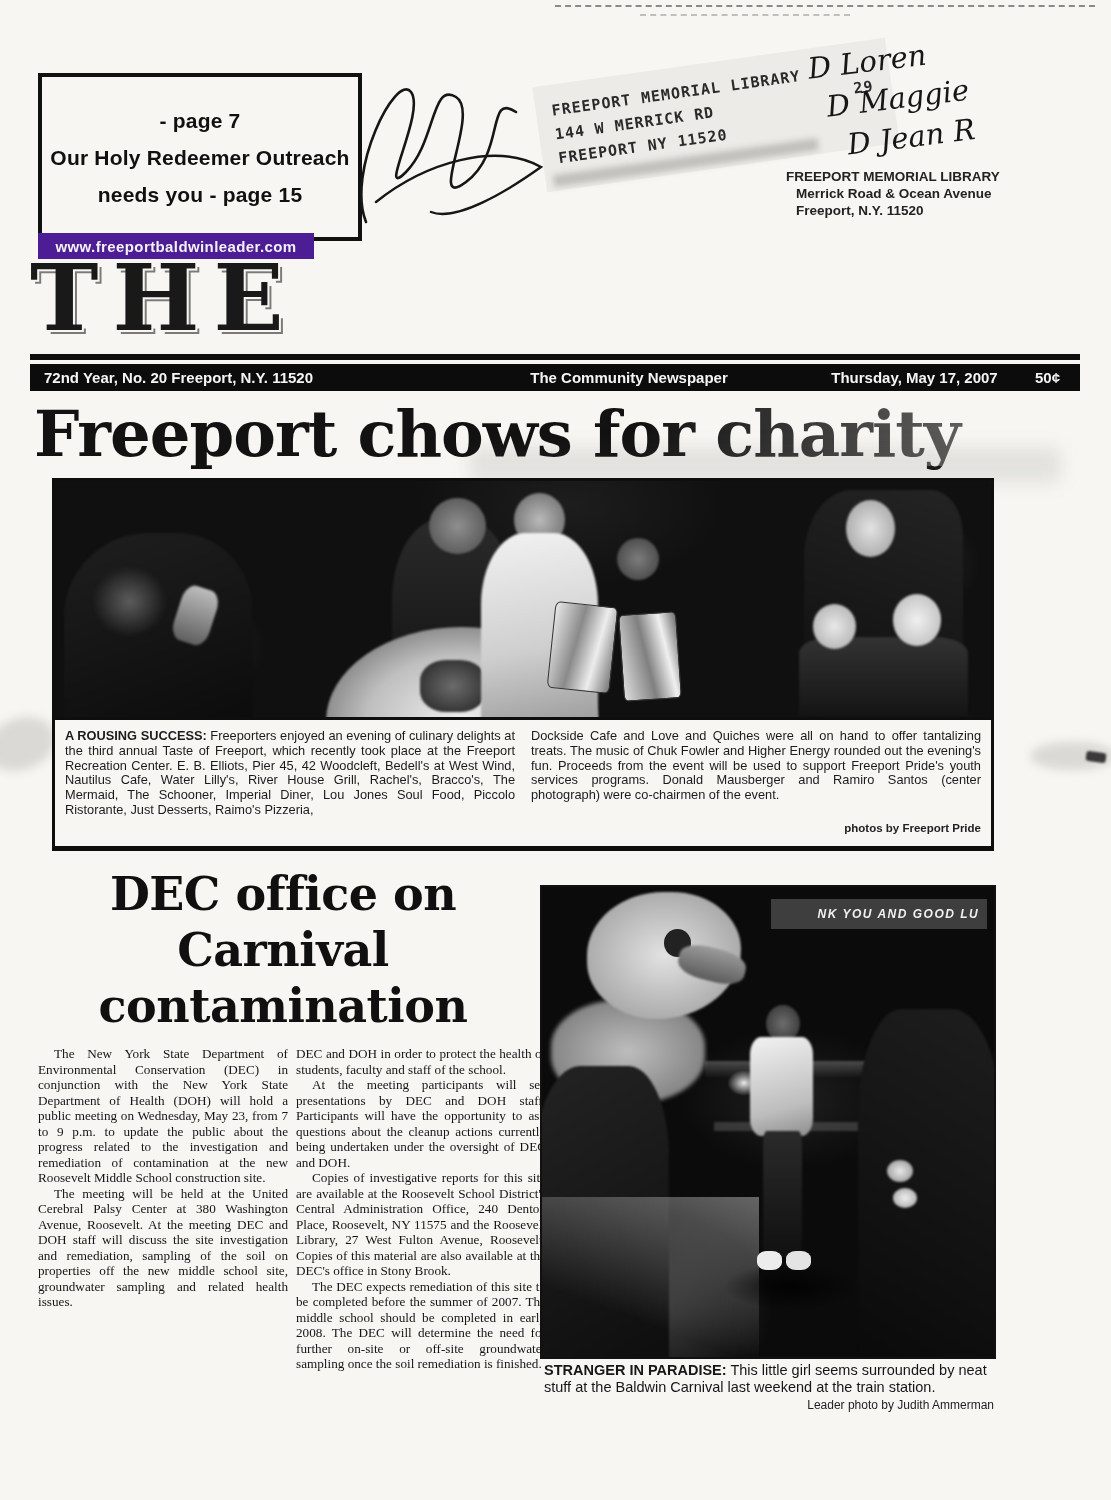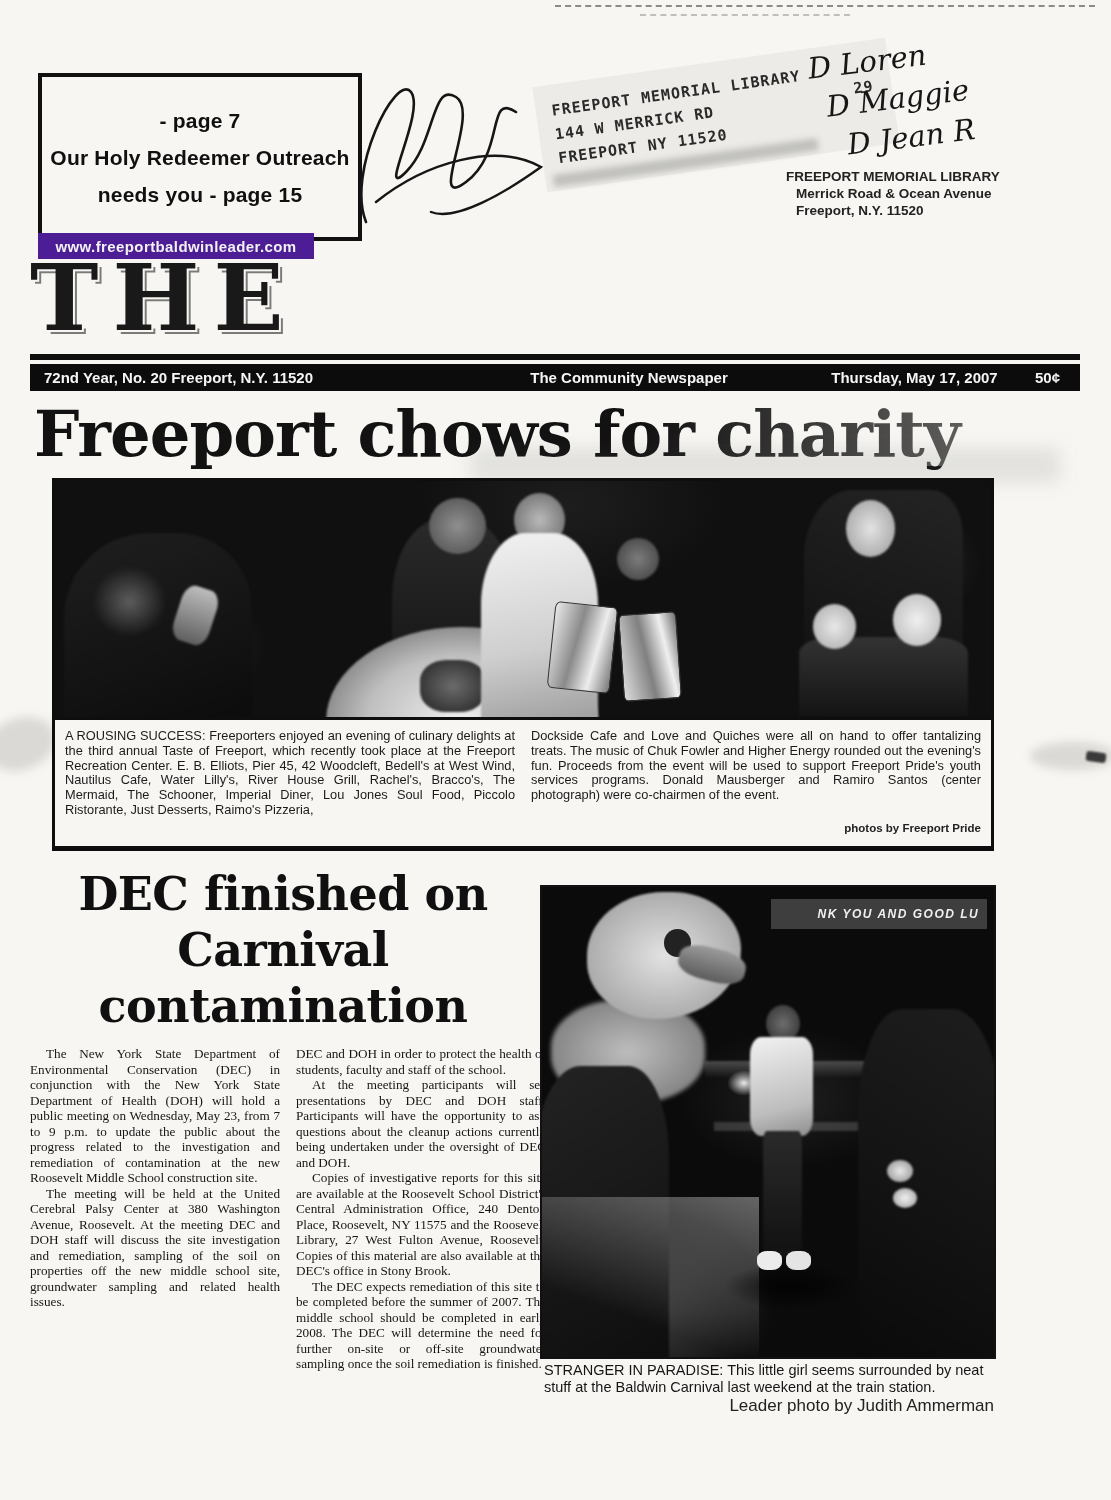--- a/index.html
+++ b/index.html
@@ -113,32 +113,32 @@
   .p-tod1{left:81%; top:52%; width:4.6%; height:19%; border-radius:50%;
     background:radial-gradient(#e8e8e8,#a8a8a8);}
   .p-tod2{left:89.5%; top:48%; width:5.2%; height:22%; border-radius:50%;
     background:radial-gradient(#f0f0f0,#b5b5b5);}
   .p-tod-body{left:79.5%; top:66%; width:18%; height:34%;
     background:linear-gradient(#333 , #141414); border-radius:20% 20% 0 0;}
 
   
   .lead-captions{display:flex; gap:16px; padding:9px 10px 10px; background:#f7f6f2;}
   .capcol{flex:1; font-size:12.8px; line-height:14.8px; text-align:justify; color:#1b1b1b;}
-  .caplead{font-weight:normal;}
+  .caplead{font-weight:bold;}
   .photo-credit{text-align:right; font-size:11.5px; font-weight:bold; margin-top:18px; color:#222;}
 
   
   .dec-headline{left:28px; top:866px; width:510px; text-align:center;
     font-family:"DejaVu Serif", serif; font-weight:bold; font-size:46px; line-height:56px;
     color:#101010; letter-spacing:-.5px;}
   .dec-col{width:250px; font-family:"Liberation Serif", serif; font-size:13.2px; line-height:15.5px;
     text-align:justify; color:#151515;}
   .dec-col p{margin:0; text-indent:16px;}
   .dec-col p.noindent{text-indent:0;}
-  .dec-col1{left:30px; top:1046px;}
+  .dec-col1{left:38px; top:1046px;}
   .dec-col2{left:296px; top:1046px;}
 
   
   .carn-box{left:540px; top:885px; width:452px; height:470px; border:2px solid #111; overflow:hidden; position:absolute;
     background:
       radial-gradient(200px 140px at 20% 90%, rgba(170,170,170,.35), transparent 70%),
       radial-gradient(160px 100px at 55% 45%, rgba(120,120,120,.18), transparent 70%),
       #0b0b0b;}
   .web{background-image:
       repeating-linear-gradient(45deg, rgba(170,170,170,.30) 0 1px, transparent 1px 9px),
@@ -176,21 +176,21 @@
     background:linear-gradient(#2a2a2a,#111); border-radius:10%;}
   .c-shoe1{left:47.5%; top:77.5%; width:5.5%; height:4%; border-radius:40%; background:#ececec;}
   .c-shoe2{left:54%; top:77.5%; width:5.5%; height:4%; border-radius:40%; background:#e4e4e4;}
   .c-ground{left:0; bottom:0; width:48%; height:34%;
     background:linear-gradient(200deg, rgba(190,190,190,.5), rgba(40,40,40,0) 70%);}
   .c-shadow{left:40%; top:80%; width:30%; height:10%; border-radius:50%;
     background:radial-gradient(rgba(0,0,0,.8), transparent 70%);}
 
   
   .carn-caption{left:544px; top:1362px; width:450px; font-size:14.5px; line-height:17px; color:#161616;}
-  .carn-credit{text-align:right; font-size:17px; color:#222; margin-top:1px;}
+  .carn-credit{text-align:right; font-size:12px; color:#222; margin-top:1px;}
 </style>
 </head>
 <body>
 
 <div class="page">
 
   <div class="abs dash-line" style="left:555px; top:5px; width:540px;"></div>
   <div class="abs dash-line" style="left:640px; top:14px; width:210px; opacity:.5;"></div>
   <div class="abs smudge" style="left:-14px; top:718px; width:70px; height:52px; transform:rotate(-20deg);"></div>
   <div class="abs smudge" style="left:1030px; top:742px; width:86px; height:28px;"></div>
@@ -269,21 +269,21 @@
         <span class="caplead">A ROUSING SUCCESS:</span><span> Freeporters enjoyed an evening of culinary delights at the third annual Taste of Freeport, which recently took place at the Freeport Recreation Center. E. B. Elliots, Pier 45, 42 Woodcleft, Bedell's at West Wind, Nautilus Cafe, Water Lilly's, River House Grill, Rachel's, Bracco's, The Mermaid, The Schooner, Imperial Diner, Lou Jones Soul Food, Piccolo Ristorante, Just Desserts, Raimo's Pizzeria,</span>
       </div>
       <div class="capcol">
         <span>Dockside Cafe and Love and Quiches were all on hand to offer tantalizing treats. The music of Chuk Fowler and Higher Energy rounded out the evening's fun. Proceeds from the event will be used to support Freeport Pride's youth services programs. Donald Mausberger and Ramiro Santos (center photograph) were co-chairmen of the event.</span>
         <div class="photo-credit">photos by Freeport Pride</div>
       </div>
     </div>
   </div>
 
   <div class="abs dec-headline">
-    <div>DEC finished on</div>
+    <div>DEC office on</div>
     <div>Carnival</div>
     <div>contamination</div>
   </div>
   <div class="abs dec-col dec-col1">
     <p>The New York State Department of Environmental Conservation (DEC) in conjunction with the New York State Department of Health (DOH) will hold a public meeting on Wednesday, May 23, from 7 to 9 p.m. to update the public about the progress related to the investigation and remediation of contamination at the new Roosevelt Middle School construction site.</p>
     <p>The meeting will be held at the United Cerebral Palsy Center at 380 Washington Avenue, Roosevelt. At the meeting DEC and DOH staff will discuss the site investigation and remediation, sampling of the soil on properties off the new middle school site, groundwater sampling and related health issues.</p>
   </div>
   <div class="abs dec-col dec-col2">
     <p class="noindent">DEC and DOH  in order to protect the health of students, faculty and staff of the school.</p>
     <p>At the meeting participants will see presentations by DEC and DOH staff. Participants will have the opportunity to ask questions about the cleanup actions currently being undertaken under the oversight of  DEC and DOH.</p>

